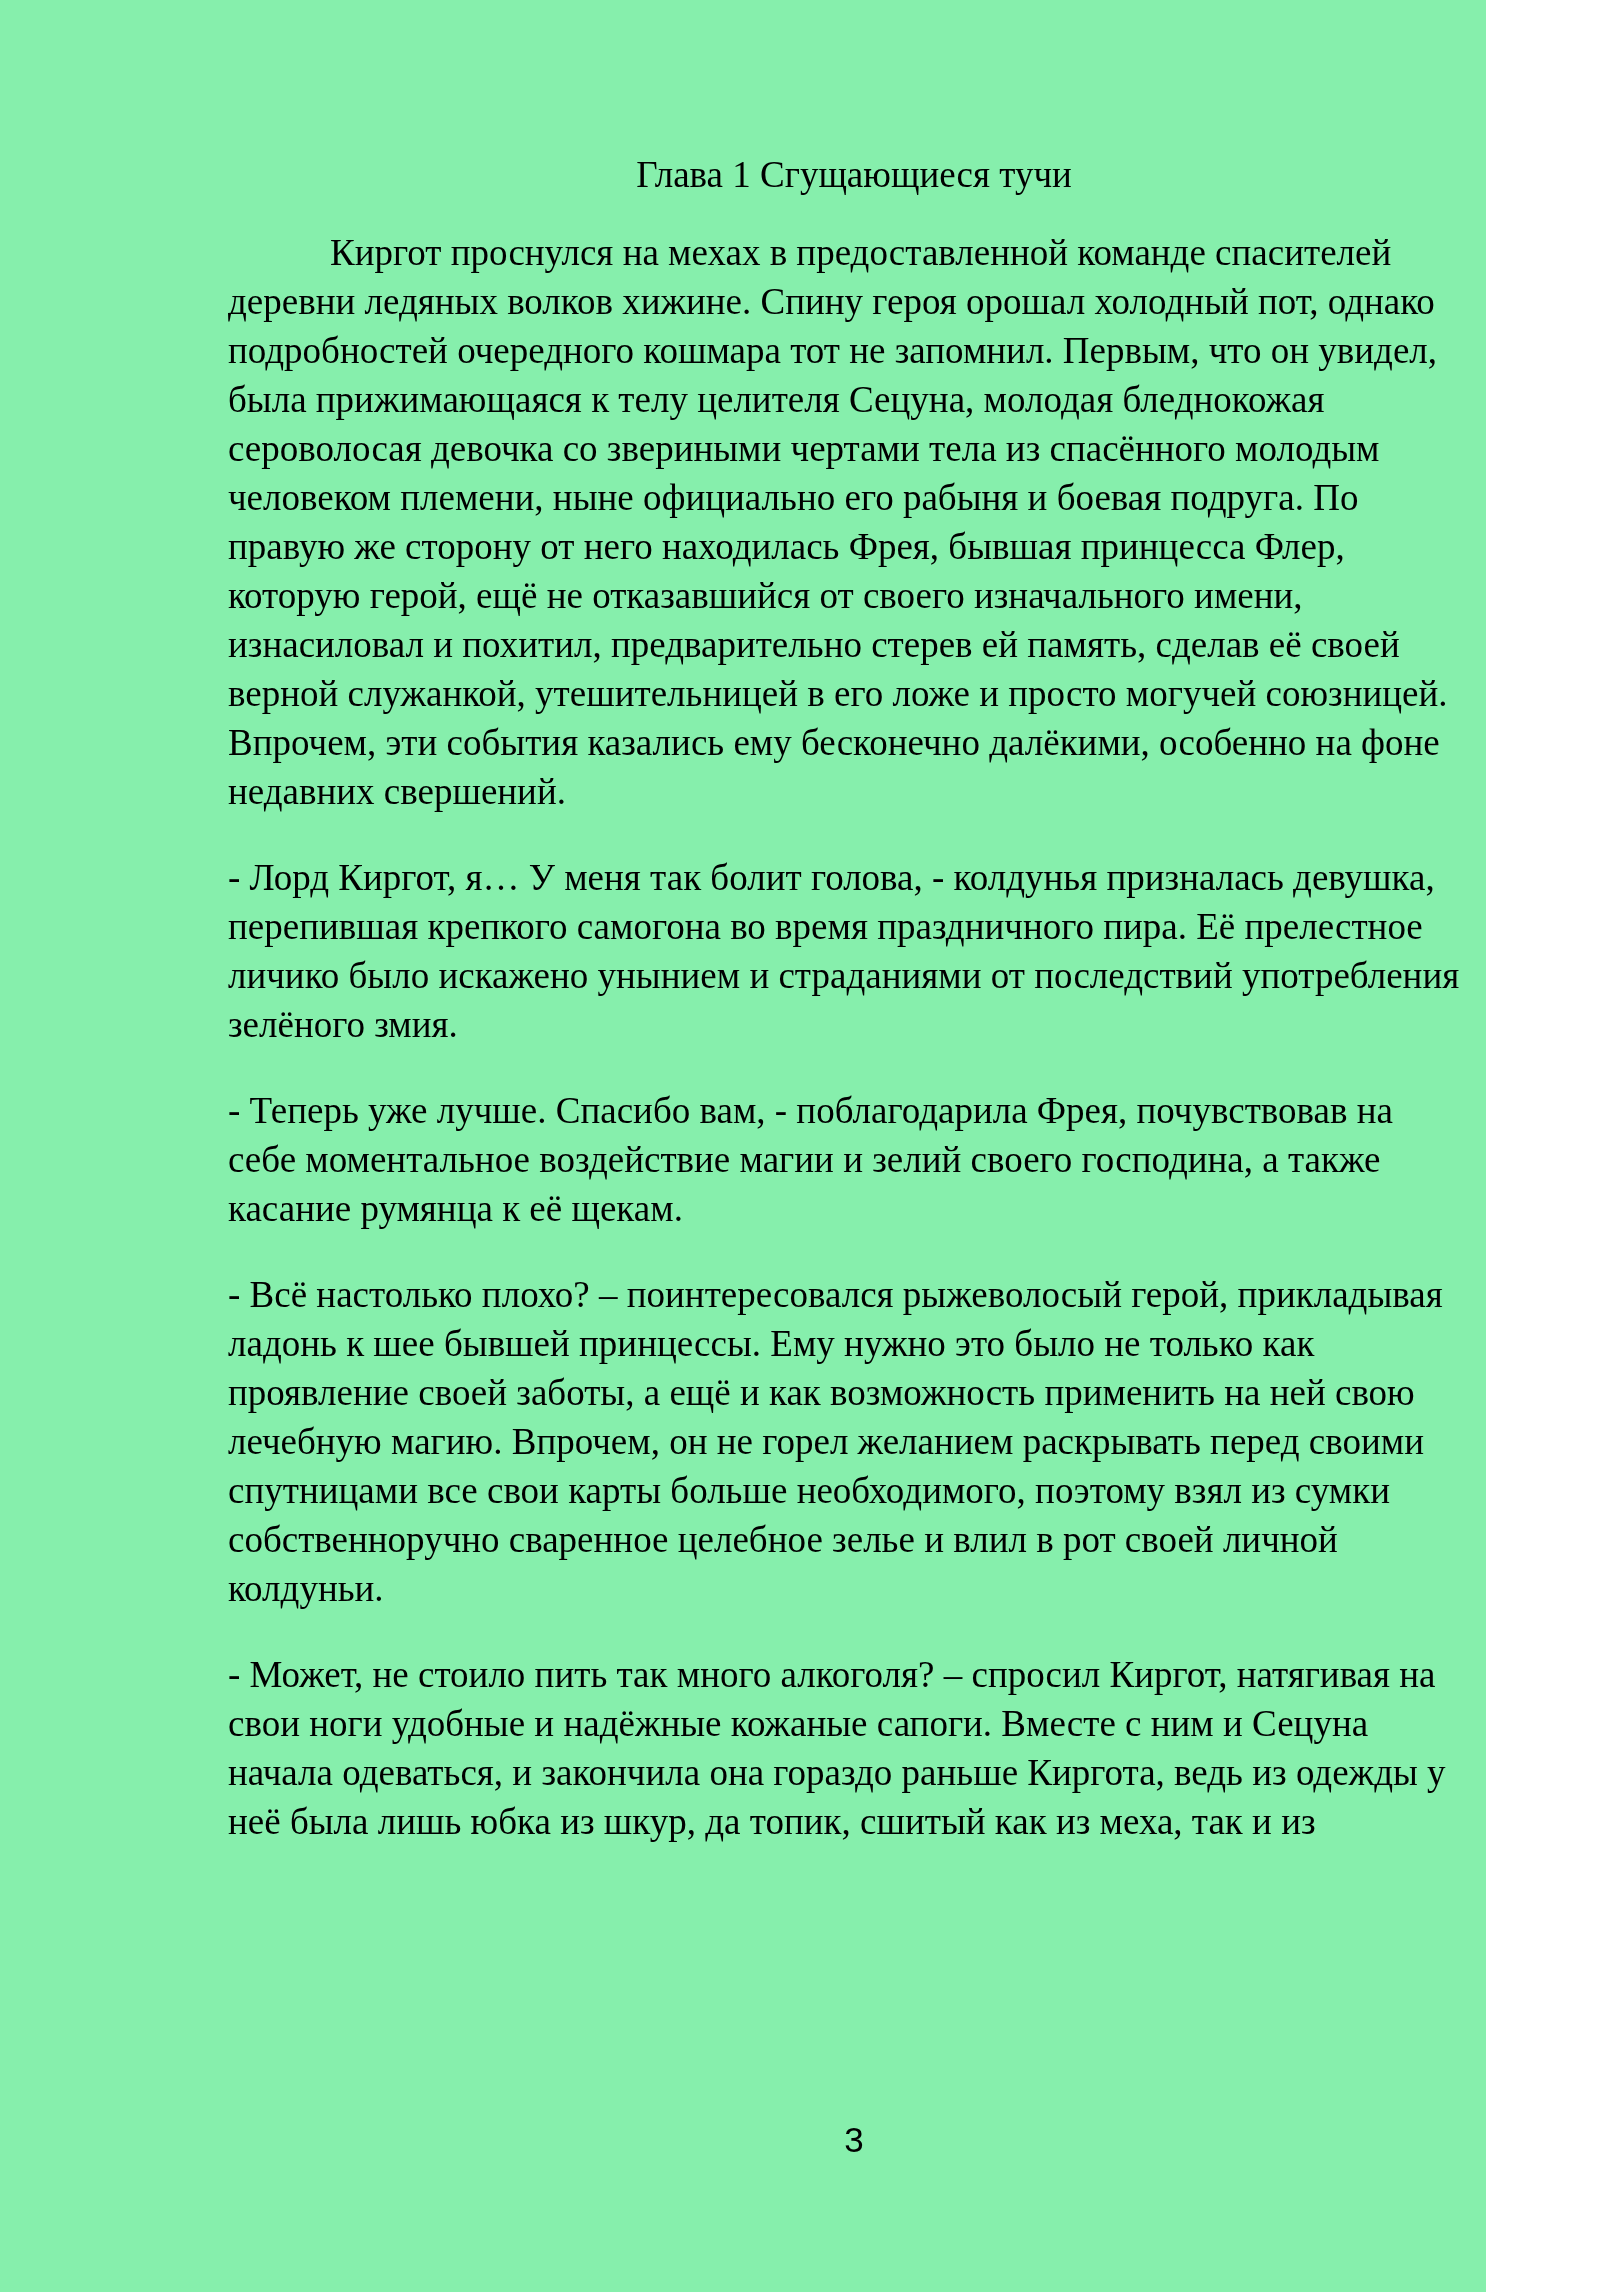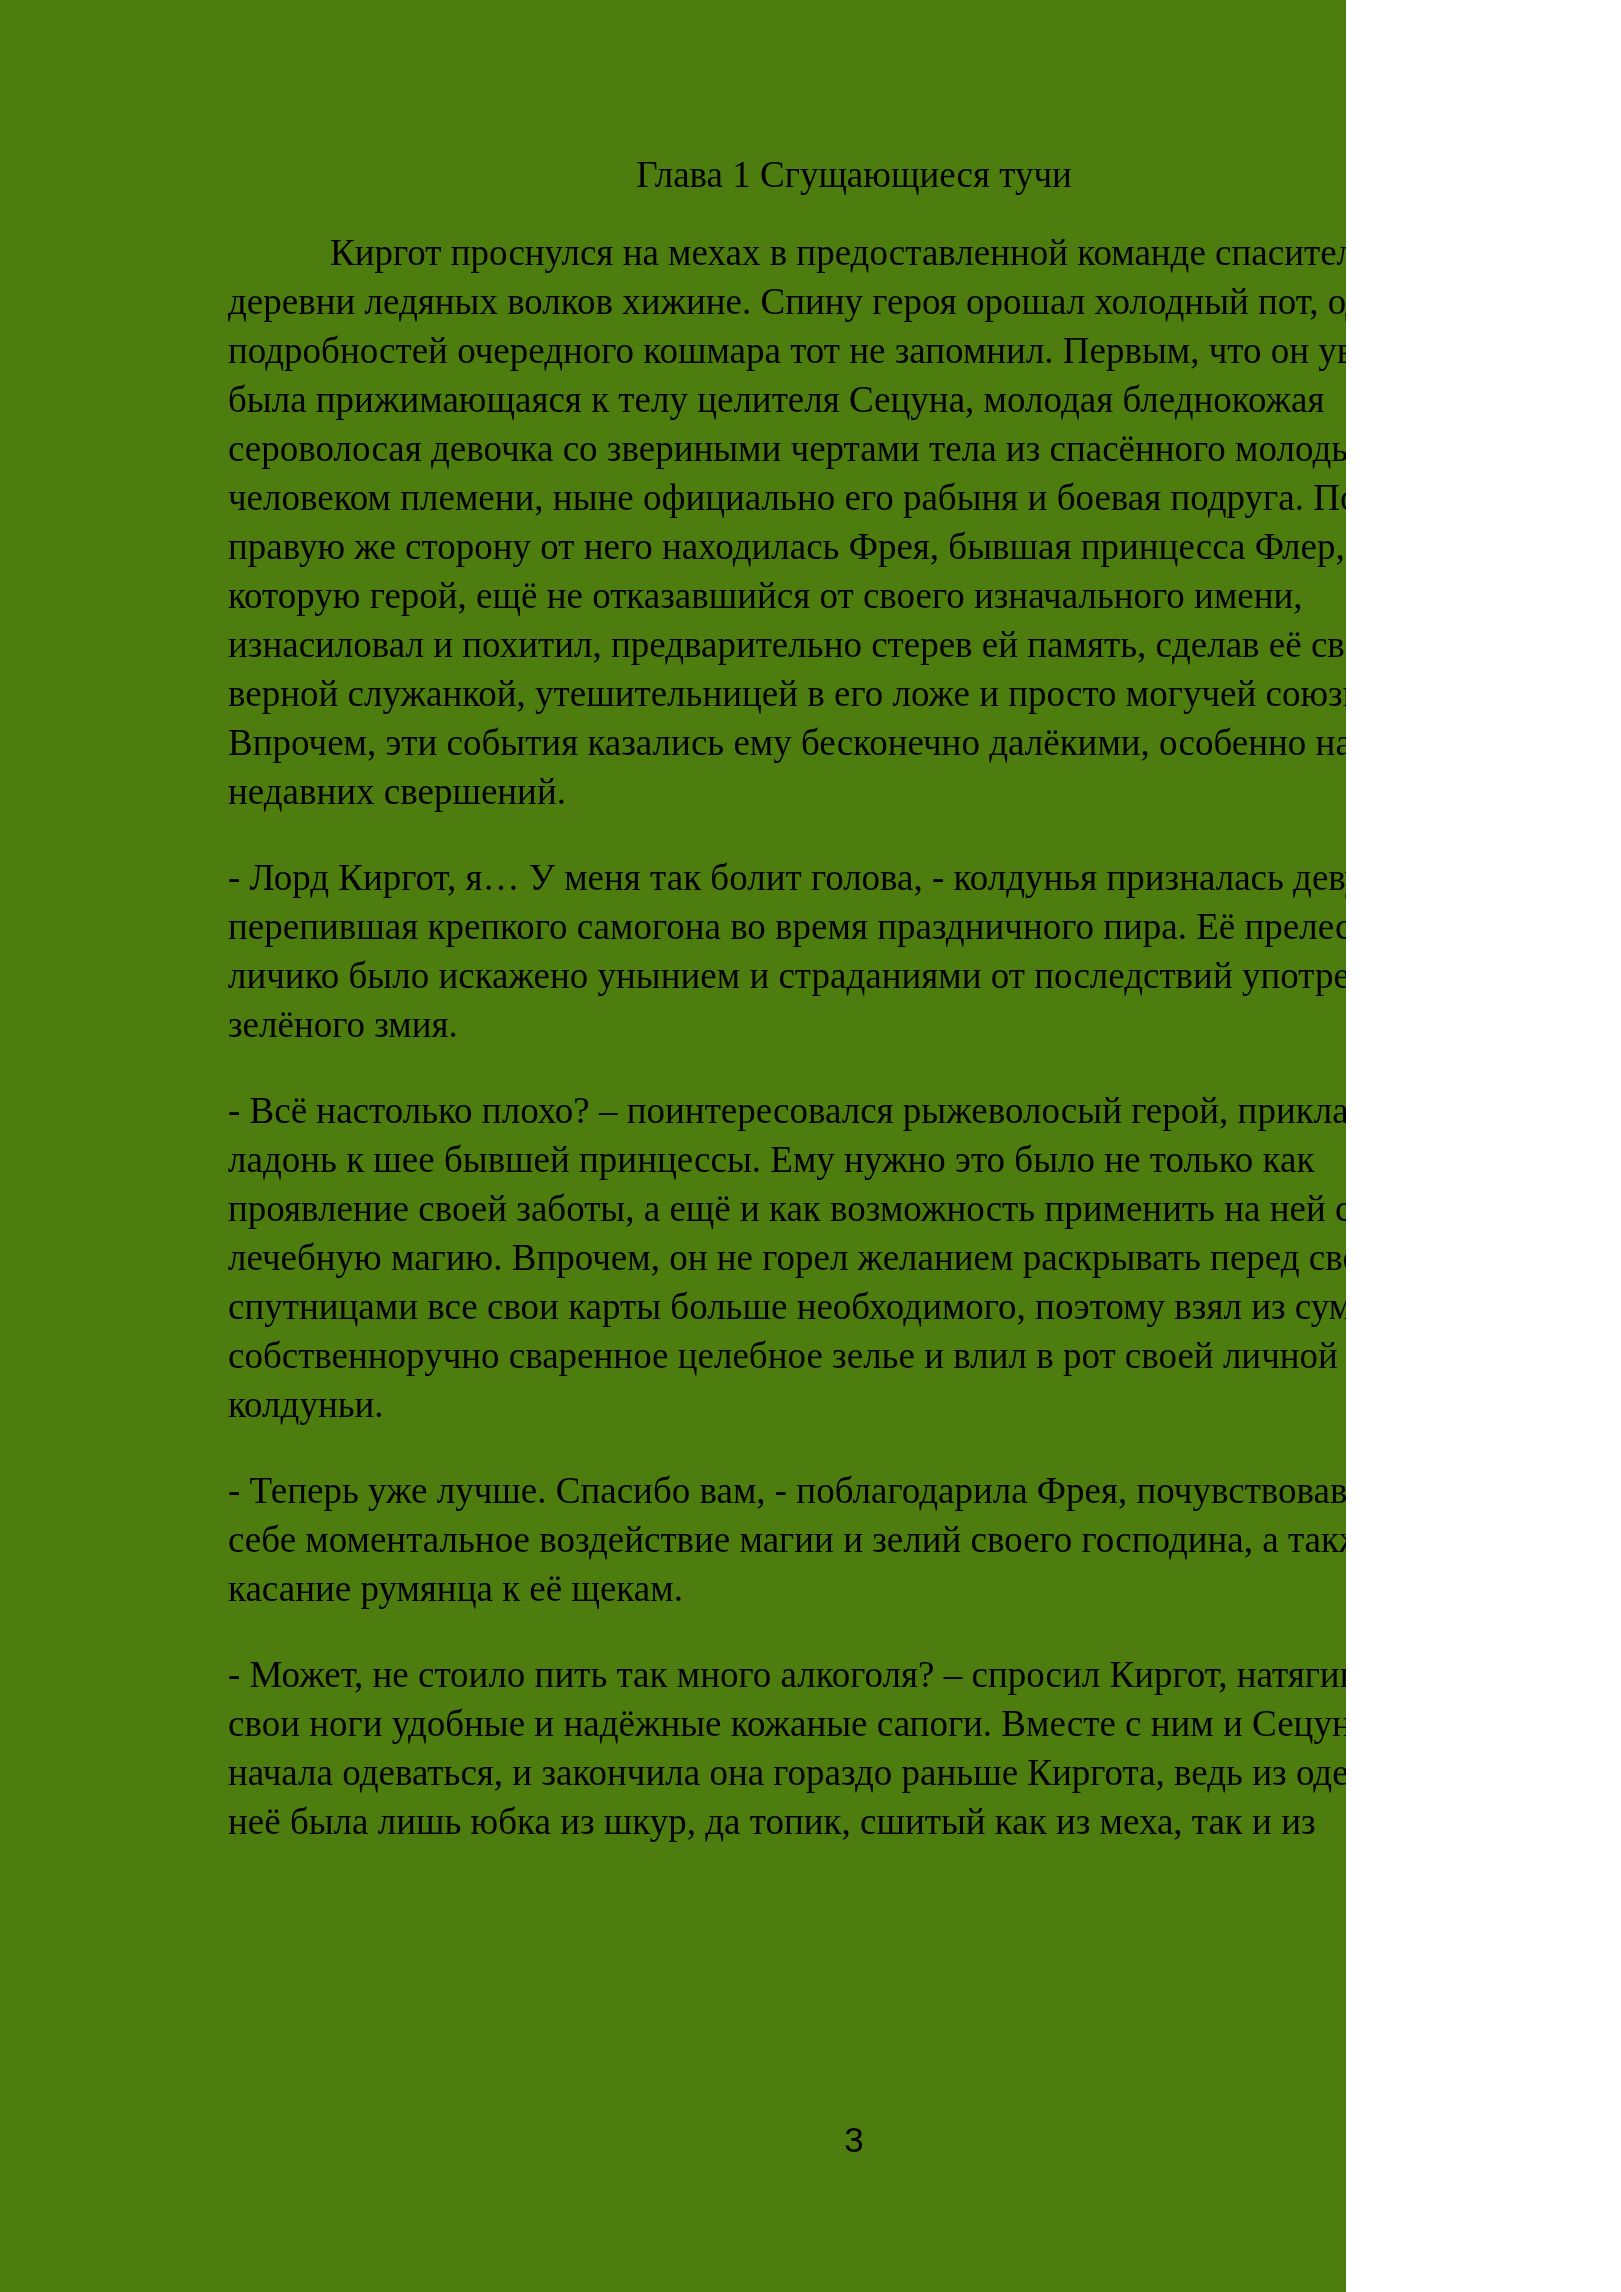--- a/index.html
+++ b/index.html
@@ -2,23 +2,23 @@
 <html lang="ru"><head>
 <meta charset="utf-8">
 <style>
   html, body {
     margin: 0;
     padding: 0;
     background: #ffffff;
   }
   .page {
     position: relative;
-    width: 1346px;
+    width: 1486px;
     height: 2293px;
-    background: #4d7c0f;
+    background: #86efac;
     color: #000000;
     font-family: "Liberation Serif", "DejaVu Serif", serif;
     overflow: hidden;
   }
   .content {
     position: absolute;
     left: 228px;
     top: 150px;
     width: 1336px;
   }
@@ -71,31 +71,31 @@
 верной служанкой, утешительницей в его ложе и просто могучей союзницей.
 Впрочем, эти события казались ему бесконечно далёкими, особенно на фоне
 недавних свершений.</p>
 
 
     <p class="para">- Лорд Киргот, я… У меня так болит голова, - колдунья призналась девушка,
 перепившая крепкого самогона во время праздничного пира. Её прелестное
 личико было искажено унынием и страданиями от последствий употребления
 зелёного змия.</p>
 
+    <p class="para">- Теперь уже лучше. Спасибо вам, - поблагодарила Фрея, почувствовав на
+себе моментальное воздействие магии и зелий своего господина, а также
+касание румянца к её щекам.</p>
+
     <p class="para">- Всё настолько плохо? – поинтересовался рыжеволосый герой, прикладывая
 ладонь к шее бывшей принцессы. Ему нужно это было не только как
 проявление своей заботы, а ещё и как возможность применить на ней свою
 лечебную магию. Впрочем, он не горел желанием раскрывать перед своими
 спутницами все свои карты больше необходимого, поэтому взял из сумки
 собственноручно сваренное целебное зелье и влил в рот своей личной
 колдуньи.</p>
-
-    <p class="para">- Теперь уже лучше. Спасибо вам, - поблагодарила Фрея, почувствовав на
-себе моментальное воздействие магии и зелий своего господина, а также
-касание румянца к её щекам.</p>
 
     <p class="para">- Может, не стоило пить так много алкоголя? – спросил Киргот, натягивая на
 свои ноги удобные и надёжные кожаные сапоги. Вместе с ним и Сецуна
 начала одеваться, и закончила она гораздо раньше Киргота, ведь из одежды у
 неё была лишь юбка из шкур, да топик, сшитый как из меха, так и из</p>
   </div>
 
   <div class="footer">3</div>
 </div>
 

